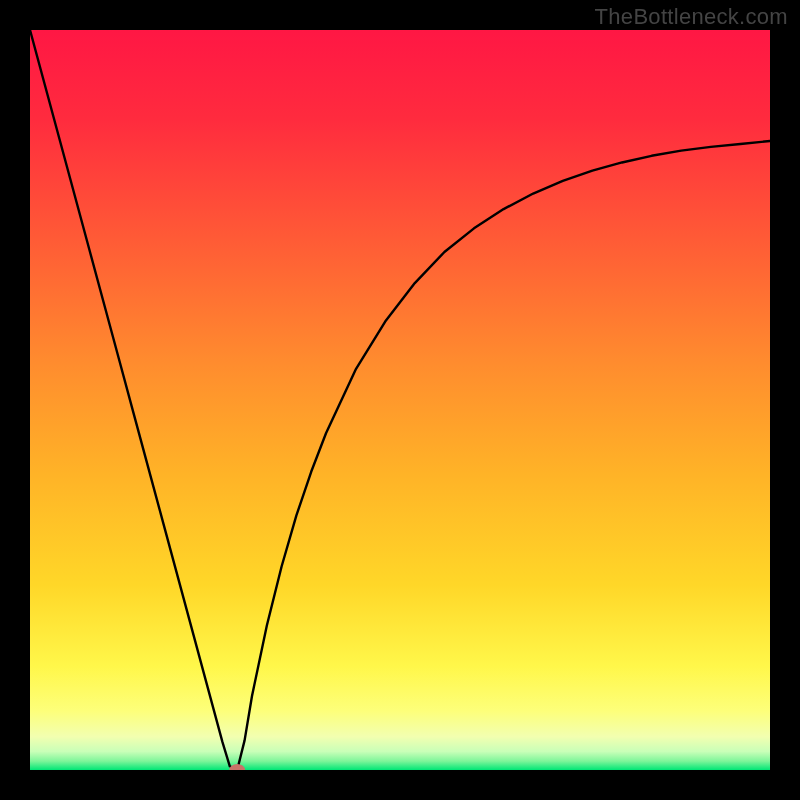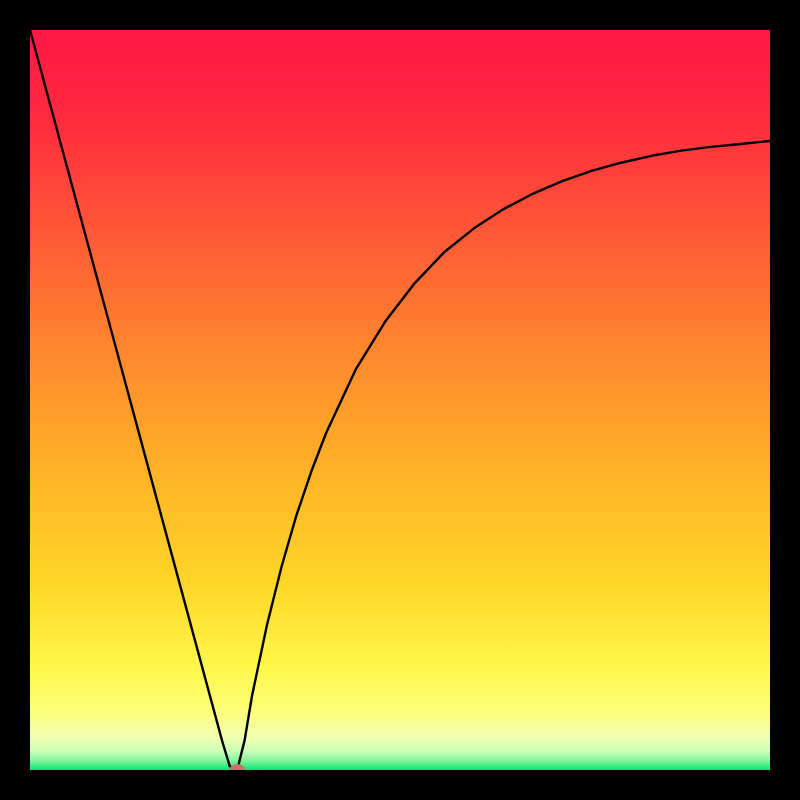--- a/index.html
+++ b/index.html
@@ -36,20 +36,21 @@
     background: #000;
   }
   svg {
     display: block;
   }
 </style>
 </head>
 <body>
 
 <div class="outer">
+  <div class="watermark">TheBottleneck.com</div>
 
   <div class="plot-frame">
     <svg id="chart-svg" width="740" height="740" viewBox="0 0 740 740">
       <defs>
         <linearGradient id="bg-grad" x1="0" y1="0" x2="0" y2="1">
             <stop offset="0%" stop-color="#ff1744"></stop>
             <stop offset="12%" stop-color="#ff2b3e"></stop>
             <stop offset="28.000000000000004%" stop-color="#ff5a36"></stop>
             <stop offset="45%" stop-color="#ff8c2e"></stop>
             <stop offset="60%" stop-color="#ffb327"></stop>

